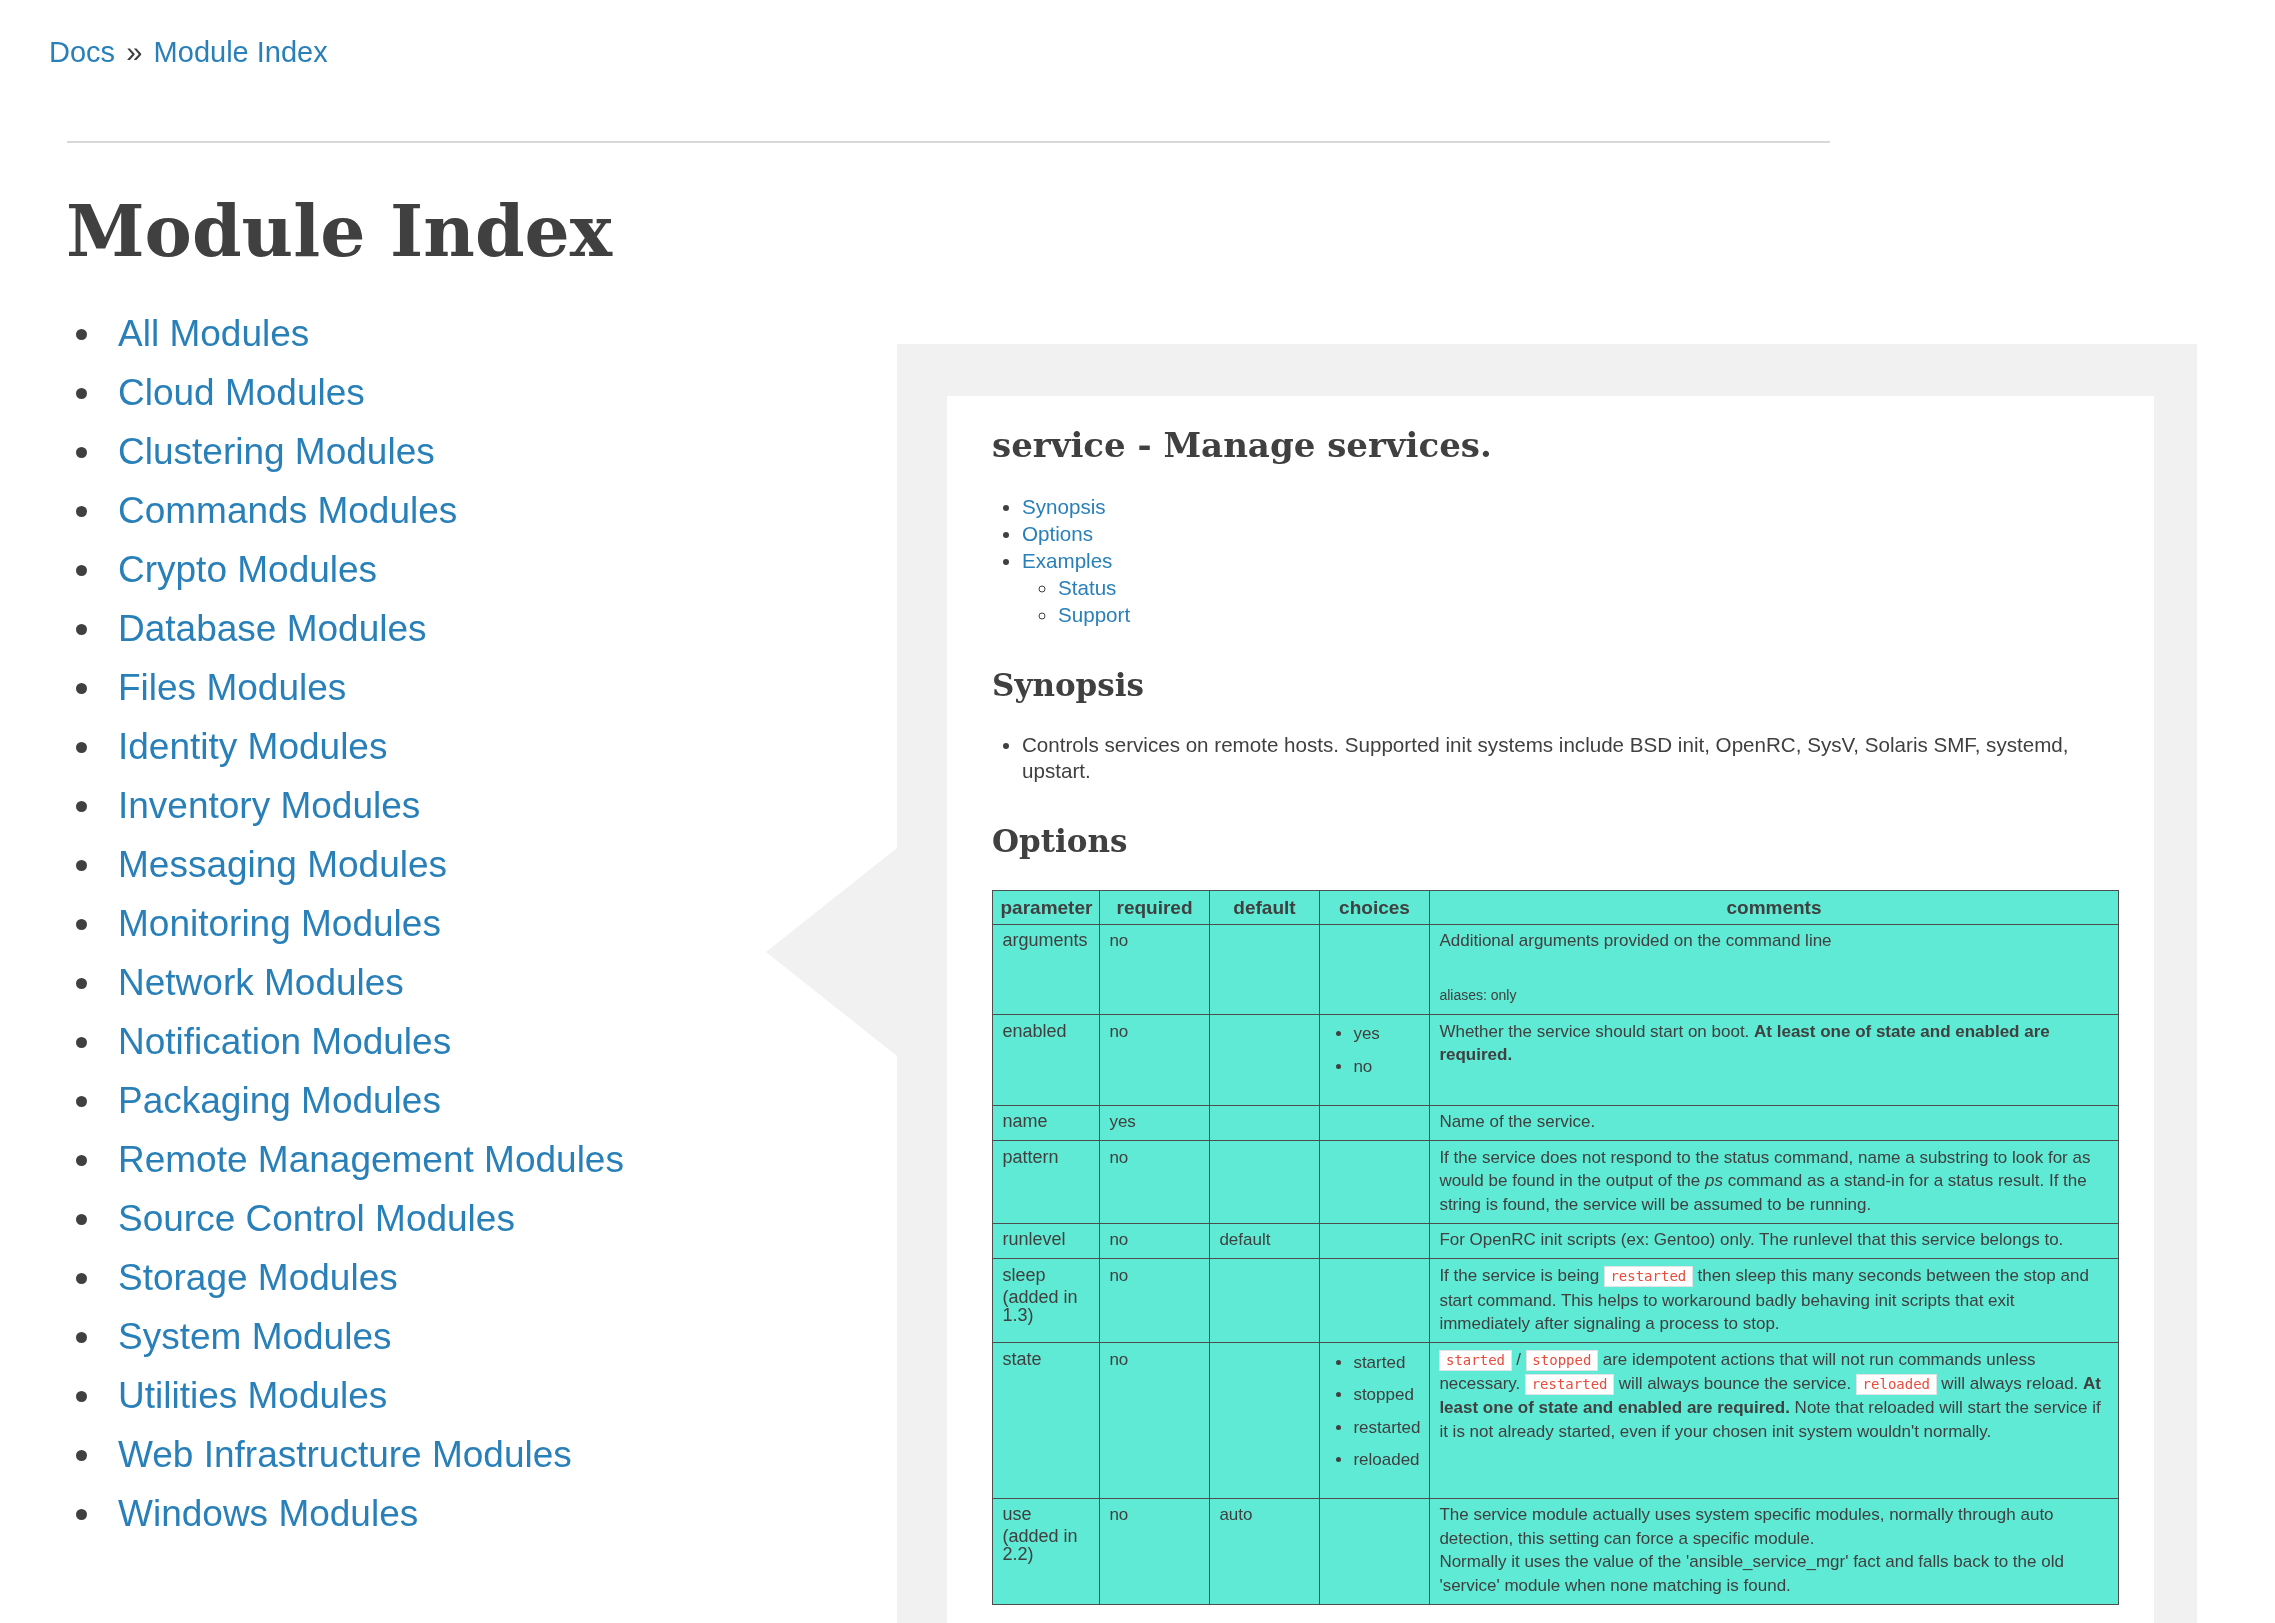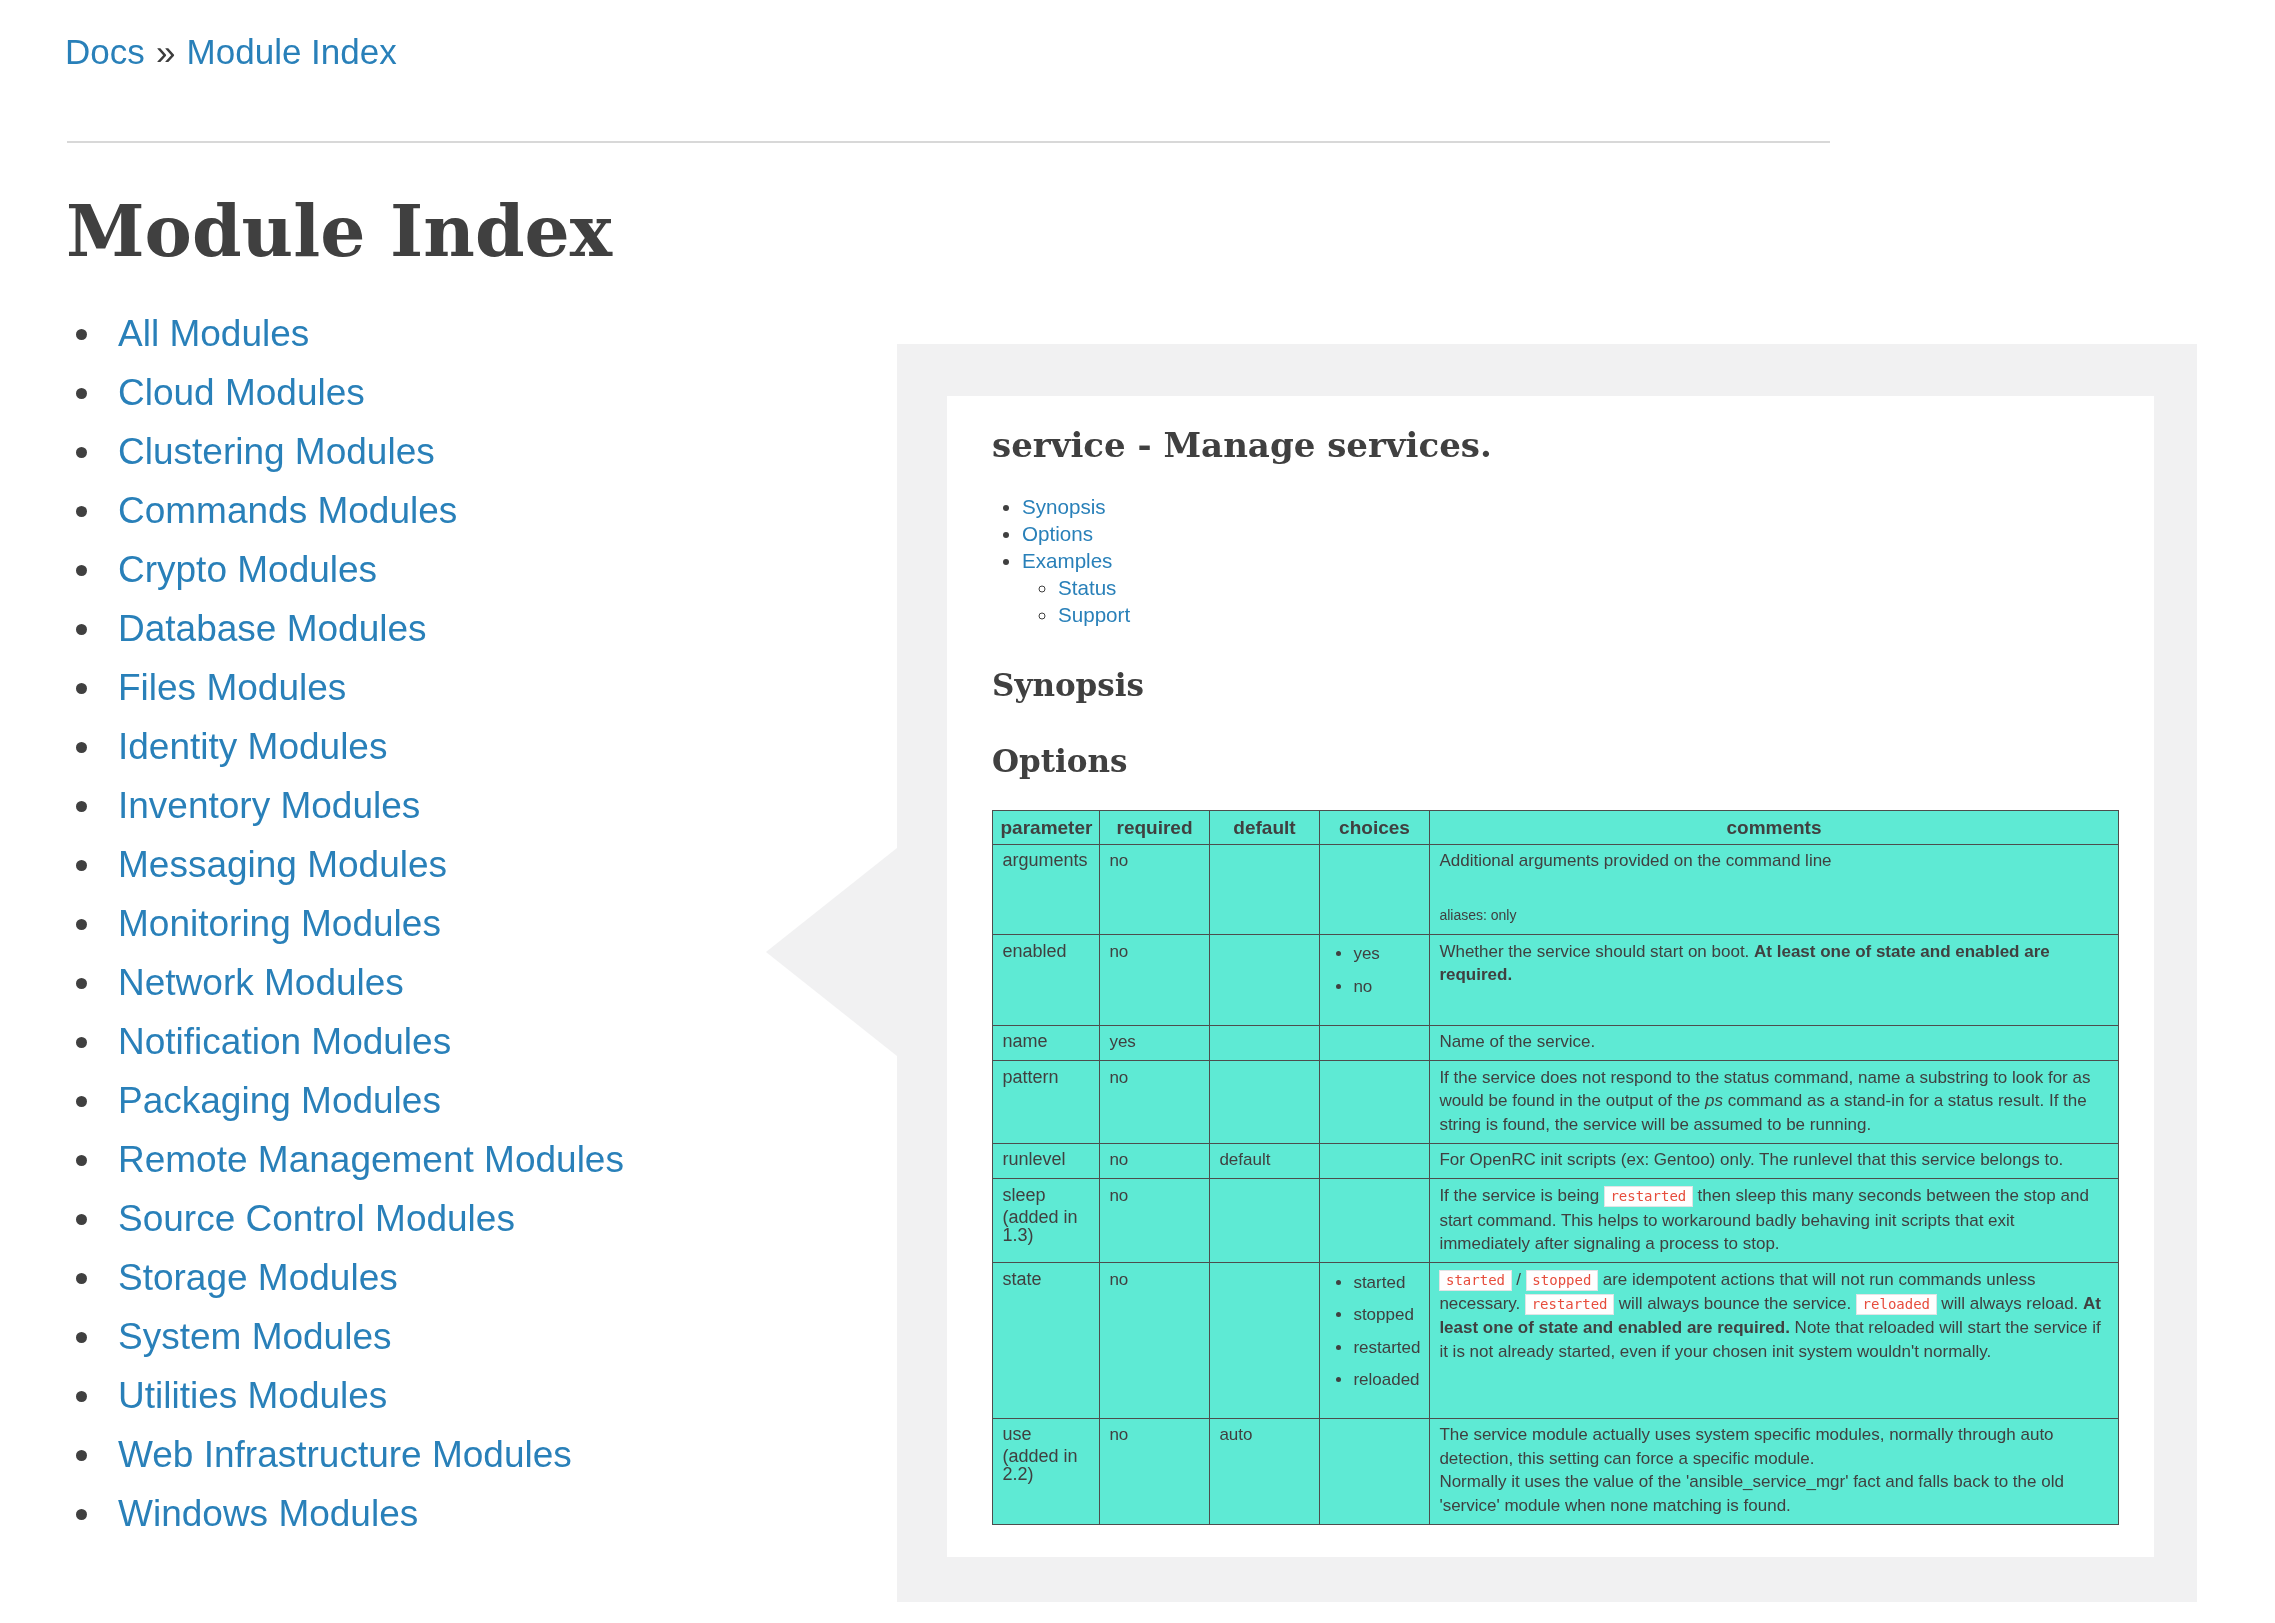--- a/index.html
+++ b/index.html
@@ -10,22 +10,22 @@
     overflow: hidden;
     font-family: "Liberation Sans", sans-serif;
     color: #404040;
     background: #ffffff;
   }
   a { cursor: pointer; }
 
   
   .breadcrumb {
     position: absolute;
-    left: 65px; top: 34px;
-    font-size: 35px;
+    left: 49px; top: 34px;
+    font-size: 29px;
     line-height: 36px;
   }
   .breadcrumb a { color: #2980b9; text-decoration: none; }
   .breadcrumb .sep { color: #3d3d3d; margin: 0 11.2px; }
 
   .top-rule {
     position: absolute;
     left: 67px; top: 141px;
     width: 1763px; height: 0;
     border-top: 2.8px solid #d8d8d8;
@@ -218,20 +218,23 @@
       <ul class="toc">
           <li><a>Synopsis</a></li>
           <li><a>Options</a></li>
           <li><a>Examples</a><ul class="toc-sub">
               <li><a>Status</a></li>
               <li><a>Support</a></li>
             </ul></li>
         </ul>
 
       <h3 class="section-heading">Synopsis</h3>
+      <ul class="synopsis-list">
+        <li>Controls services on remote hosts. Supported init systems include BSD init, OpenRC, SysV, Solaris SMF, systemd, upstart.</li>
+      </ul>
 
       <h3 class="section-heading">Options</h3>
 
       <table class="options-table">
         <colgroup>
           <col style="width:107px">
           <col style="width:110px">
           <col style="width:110px">
           <col style="width:110px">
           <col style="width:689px">

